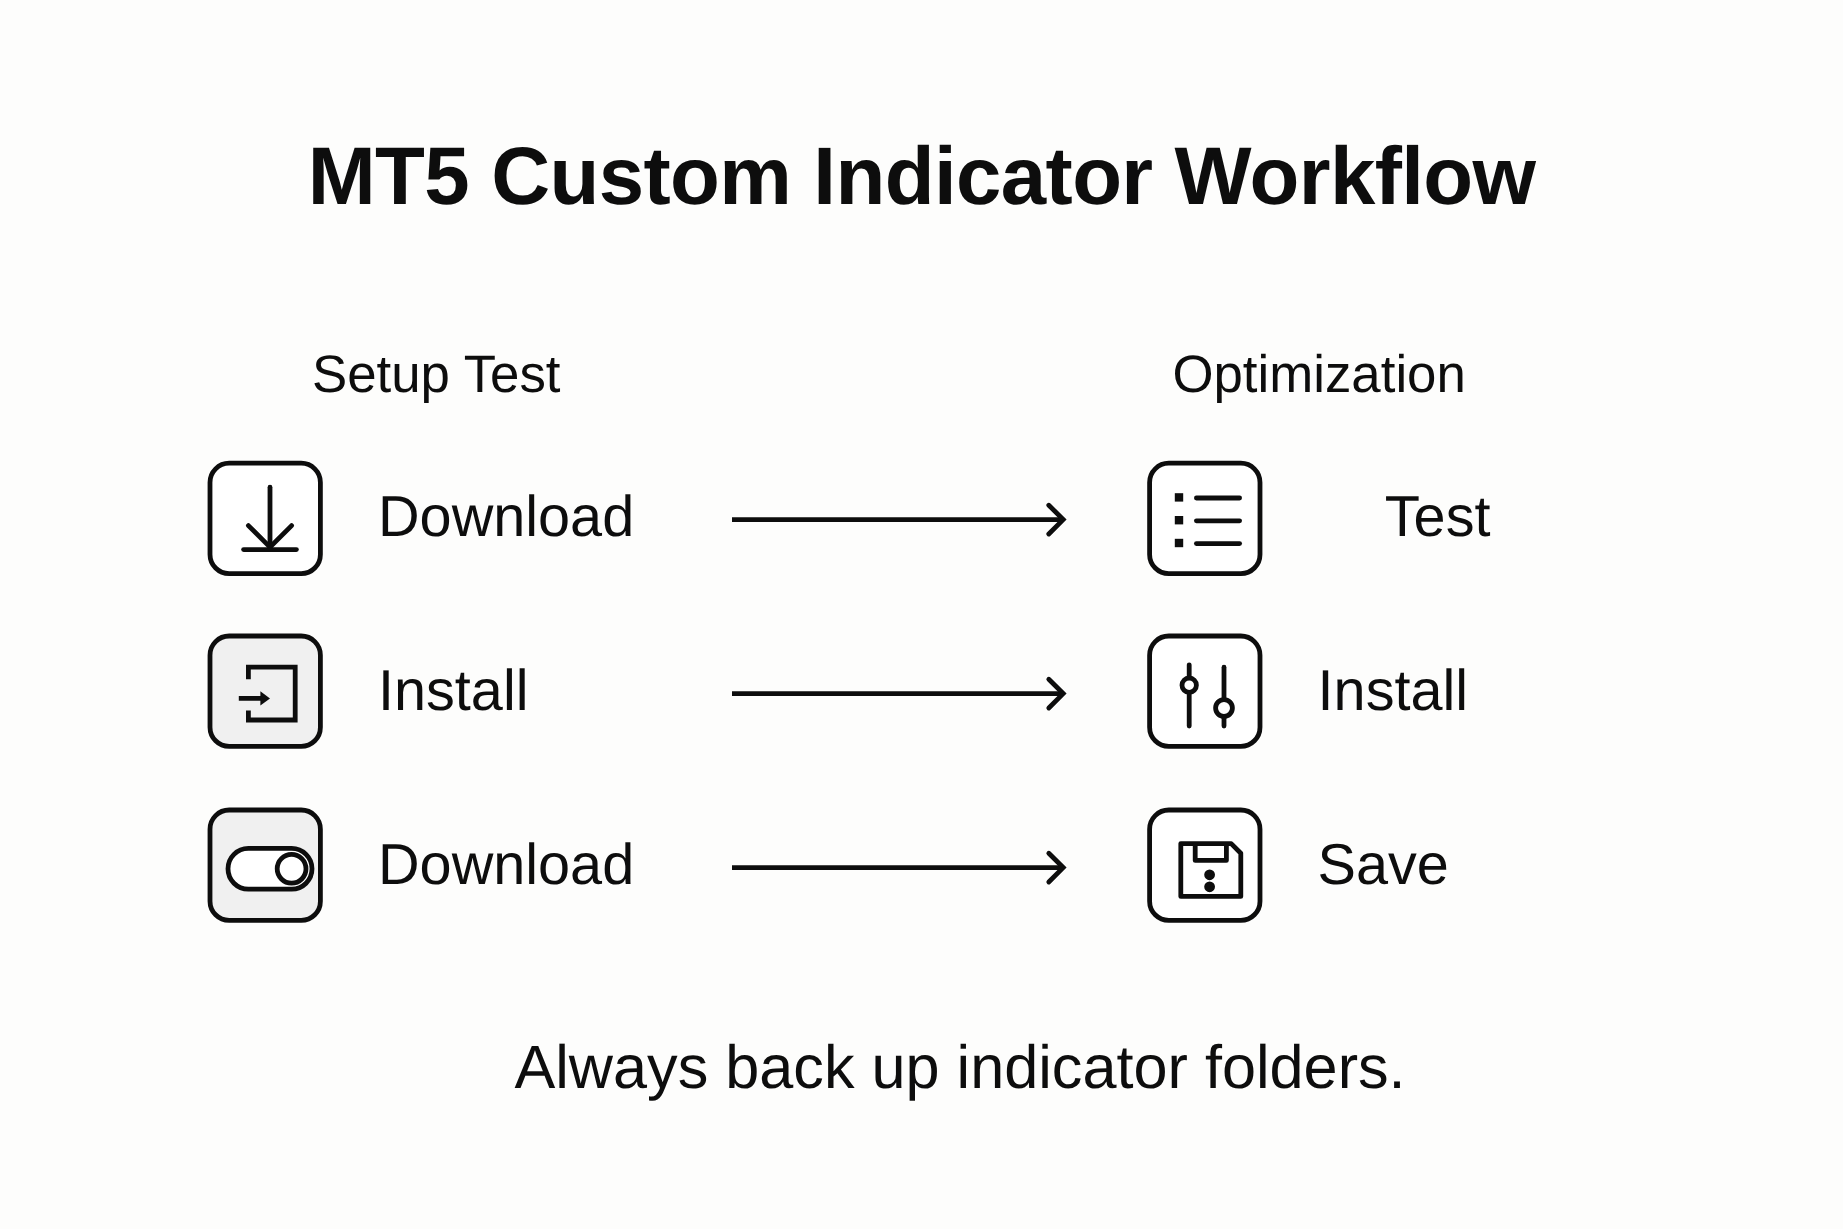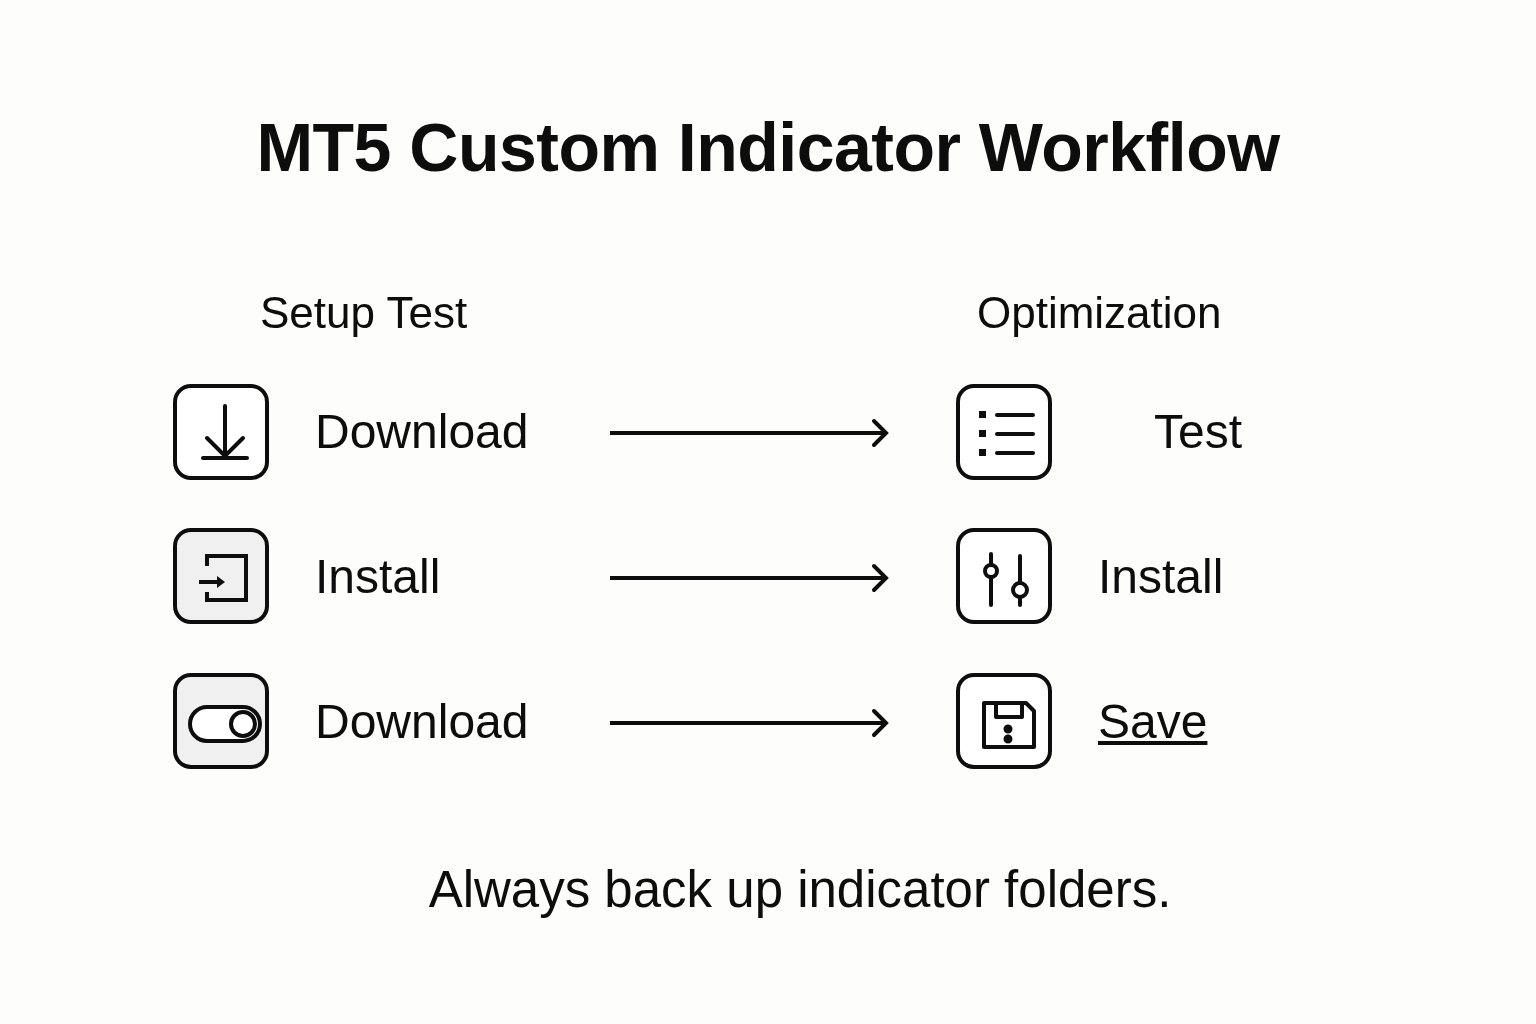--- a/index.html
+++ b/index.html
@@ -94,15 +94,15 @@
   <polyline points="266,3 278,15 266,27" fill="none" stroke="#0d0d0d" stroke-width="4" stroke-linecap="round"></polyline>
 </svg>
 <div class="icon-box" style="left:956px; top:673px;">
   <svg viewBox="0 0 88 88" fill="none" stroke="#0d0d0d" stroke-width="4" stroke-linejoin="round">
     <path d="M24 26 H66 L74 34 V70 H24 Z"></path>
     <path d="M36 26 V40 H62 V26"></path>
     <circle cx="48" cy="52" r="2.5" fill="#0d0d0d"></circle>
     <circle cx="48" cy="62" r="2.5" fill="#0d0d0d"></circle>
   </svg>
 </div>
-<div class="label" style="left:1098px; top:694px;text-decoration:underline;">Save</div>
+<div class="label" style="left:1098px; top:694px;">Save</div>
 
 <div class="footer">Always back up indicator folders.</div>
 
 </body></html>

